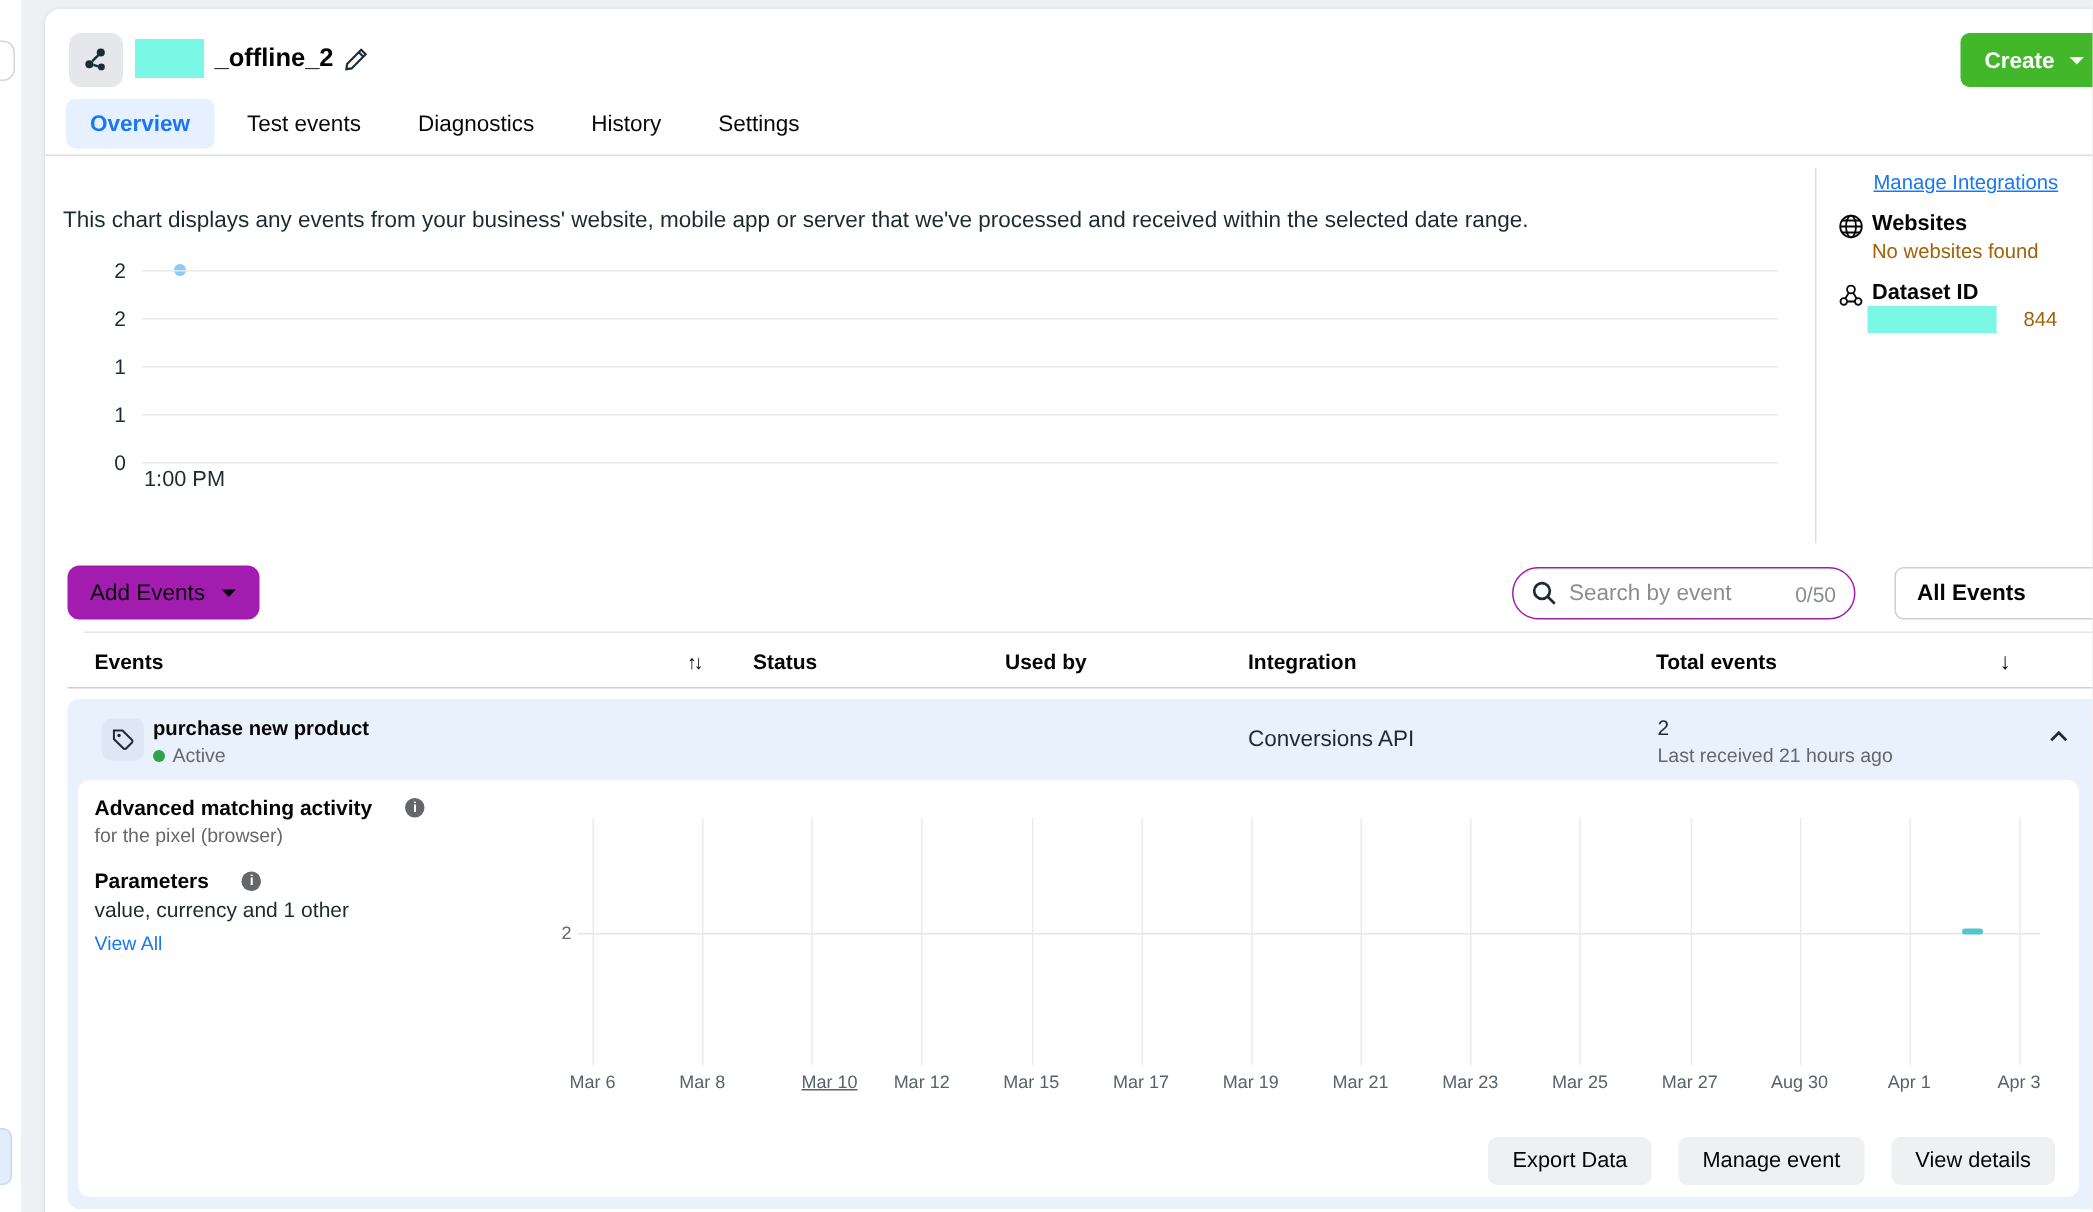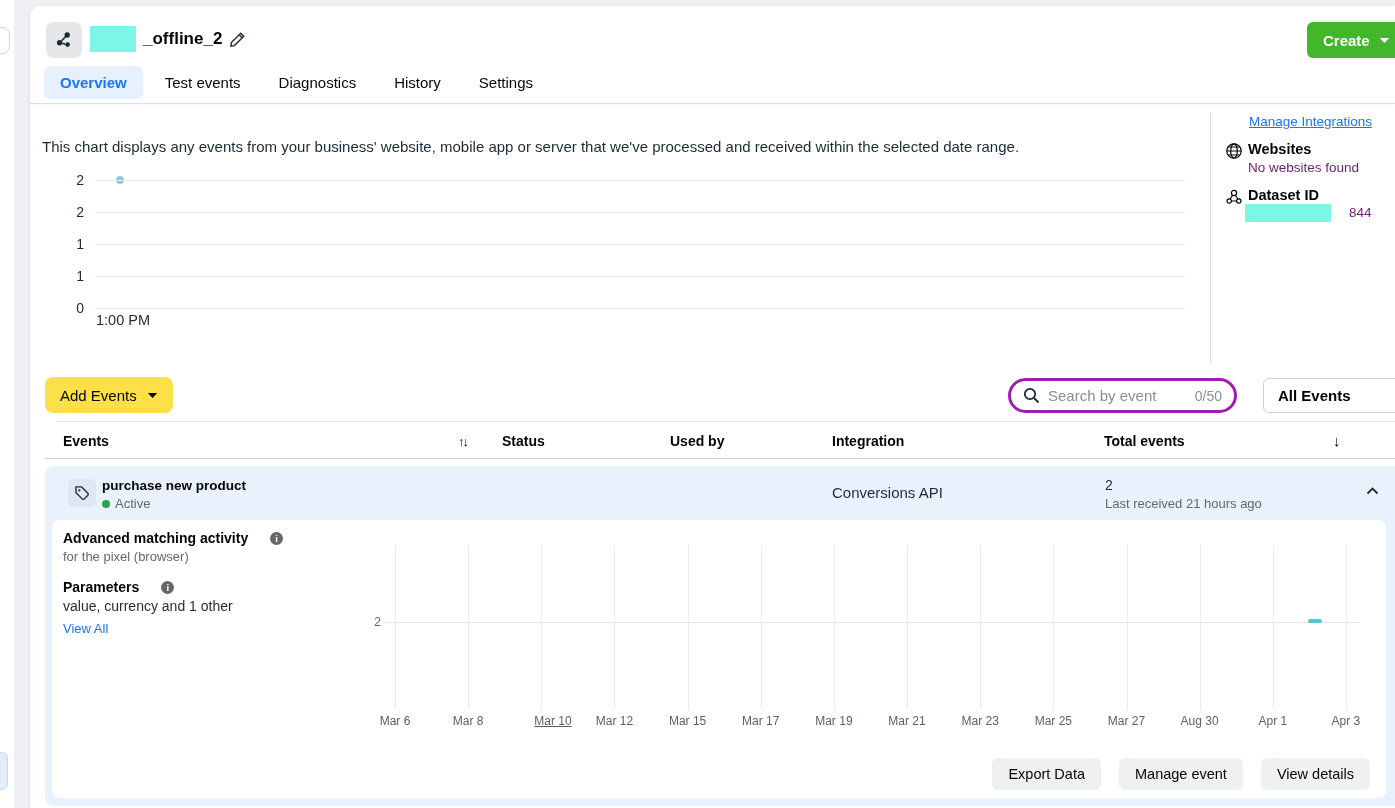--- a/index.html
+++ b/index.html
@@ -43,28 +43,28 @@
   .y-tick { position:absolute; left:22px; width:32px; text-align:right; font-size:14px; color:#1c2b33; line-height:16px; }
   .chart-dot { position:absolute; left:86px; top:170px; width:8px; height:8px; border-radius:50%; background:#85ccf8; }
   .x-axis-label { position:absolute; left:66px; top:306px; font-size:14.5px; color:#1c2b33; }
 
   
   .right-panel { position:absolute; left:1180px; top:106px; right:0; height:250px;
                  border-left:1px solid #dadde1; overflow:hidden; }
   .manage-link { position:absolute; left:38px; top:2px; font-size:13.5px; color:#1877f2;
                  text-decoration:underline; cursor:pointer; }
   .sb-title { position:absolute; font-size:14.5px; font-weight:700; color:#050505; }
-  .sb-sub { position:absolute; font-size:13.5px; color:#701a75; }
+  .sb-sub { position:absolute; font-size:13.5px; color:#a16207; }
   .sb-redaction { position:absolute; left:34px; top:92px; width:86px; height:18px; background:#7bf7e6; }
 
   
-  .btn-add { position:absolute; left:15px; top:371px; height:36px; background:#fde047; border-radius:8px;
+  .btn-add { position:absolute; left:15px; top:371px; height:36px; background:#a21caf; border-radius:8px;
              display:flex; align-items:center; gap:10px; padding:0 15px; cursor:pointer; }
   .btn-add span { font-size:15px; color:#050505; }
-  .search-box { position:absolute; left:978px; top:372px; width:229px; height:35px; border:3px solid #a21caf;
+  .search-box { position:absolute; left:978px; top:372px; width:229px; height:35px; border:1px solid #a21caf;
                 border-radius:18px; display:flex; align-items:center; gap:8px; padding:0 12px; background:#fff; }
   .search-box input { border:none; outline:none; flex:1; font-size:15px; min-width:0;
                       font-family:"Liberation Sans", sans-serif; color:#1c2b33; }
   .search-box input::placeholder { color:#8a8d91; }
   .search-counter { font-size:14px; color:#8a8d91; }
   .filter-select { position:absolute; left:1233px; top:372px; width:160px; height:35px; border:1px solid #ccd0d5;
                    border-radius:6px; display:flex; align-items:center; padding:0 14px; cursor:pointer; background:#fff; }
   .filter-select span { flex:1; font-size:15px; font-weight:600; color:#050505; }
 
   

